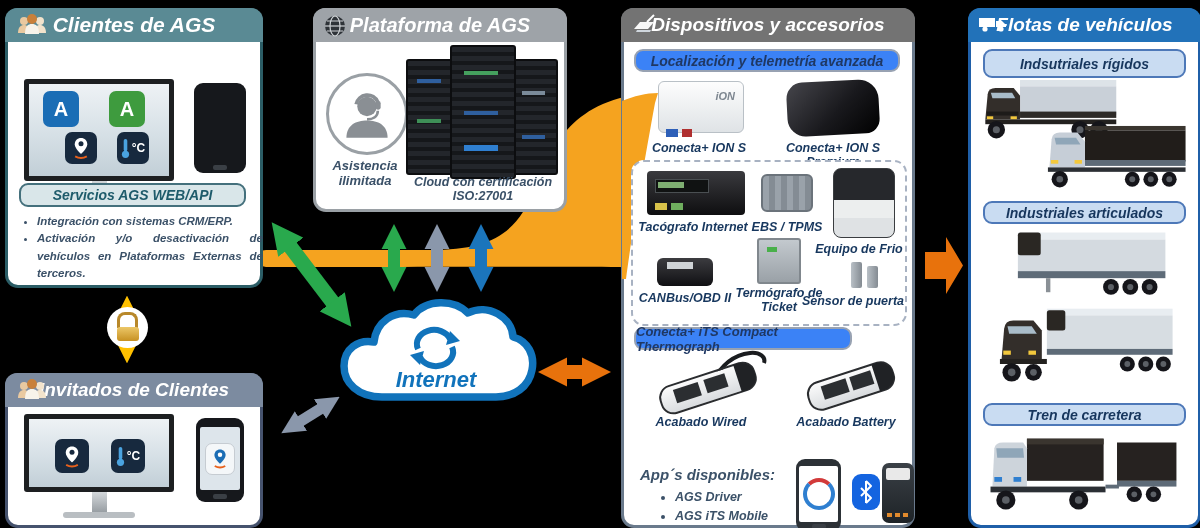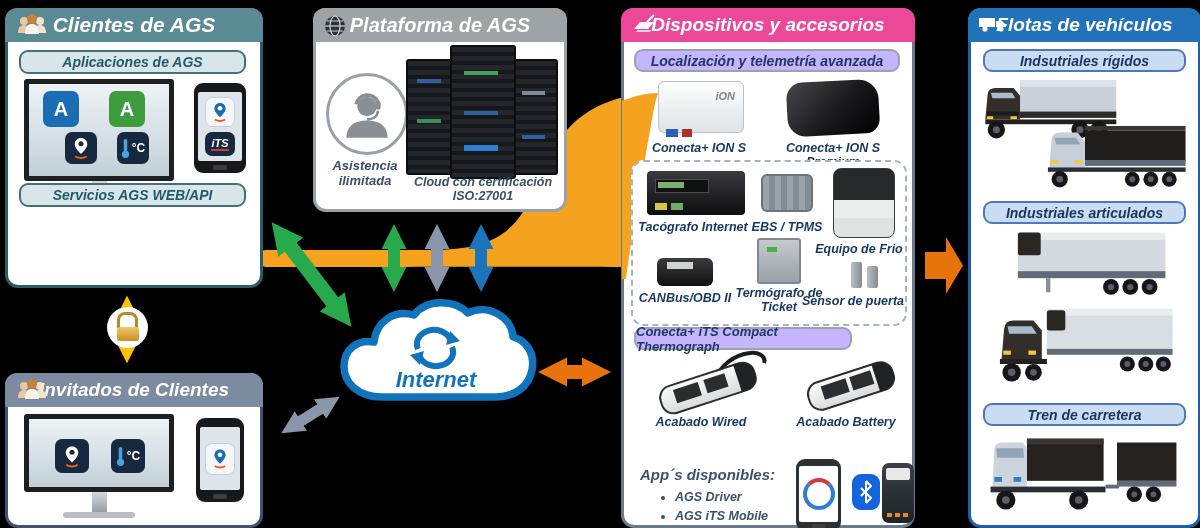--- a/index.html
+++ b/index.html
@@ -10,21 +10,21 @@
 
   
   .panel{position:absolute;background:#fff;border-radius:13px;z-index:2;}
   .panel-header{position:absolute;left:-3px;right:-3px;top:-3px;height:34px;
     border-radius:12px 12px 0 0;color:#fff;font-weight:bold;font-style:italic;
     display:flex;align-items:center;justify-content:center;}
   .hicon{position:absolute;left:10px;top:5px;}
   .subheader{position:absolute;border:2px solid;border-radius:9px;font-weight:bold;font-style:italic;
     display:flex;align-items:center;justify-content:center;box-sizing:border-box;}
   .sub-teal{background:#d9e6e9;border-color:#44707c;color:#1e5b6b;font-size:14px;}
-  .sub-slate{background:#c4b5fd;border-color:#98a2b2;color:#1f3864;font-size:13px;}
+  .sub-slate{background:#3b82f6;border-color:#98a2b2;color:#1f3864;font-size:13px;}
   .sub-blue{background:#c9dcf2;border-color:#4d78b8;color:#17365d;font-size:14px;}
   .dlabel{position:absolute;color:#17375e;font-weight:bold;font-style:italic;font-size:12.5px;
     text-align:center;line-height:1.15;}
 
   
   .monitor{position:absolute;}
   .mscreen{position:relative;border:5px solid #1d1f21;border-radius:3px;box-sizing:border-box;
     background:linear-gradient(180deg,#eef2f5 0%,#d6e0e6 55%,#c2cfd7 100%);}
   .mstand{width:15px;height:20px;background:linear-gradient(#d4d8db,#989ea3);margin:0 auto;}
   .mbase{width:72px;height:6px;background:#b9bec2;border-radius:3px;margin:0 auto;}
@@ -106,23 +106,20 @@
       <svg class="hicon" width="34" height="24" viewBox="0 0 34 24">
         <circle cx="9" cy="8" r="4" fill="#e9c9a0"></circle>
           <path d="M3,20 C3,14 6,12 9,12 C12,12 15,14 15,20 Z" fill="#e9c9a0"></path>
         <circle cx="25" cy="8" r="4" fill="#f2e3cc"></circle>
           <path d="M19,20 C19,14 22,12 25,12 C28,12 31,14 31,20 Z" fill="#f2e3cc"></path>
         <circle cx="17" cy="6" r="5" fill="#c9803a"></circle>
           <path d="M10,21 C10,13 13,11 17,11 C21,11 24,13 24,21 Z" fill="#f7f3ea"></path>
       </svg>
       <span>Clientes de AGS</span>
     </div>
-    <div class="subheader sub-teal" style="left:11px;top:39px;width:227px;height:24px;">
-      <span>Aplicaciones de AGS</span>
-    </div>
 
     <div class="monitor" style="left:16px;top:68px;width:150px;">
       <div class="mscreen" style="width:150px;height:102px;">
         <div class="tile tile-blue abs" style="left:14px;top:7px;width:36px;height:36px;">
           <span class="agsA">A</span>
         </div>
         <div class="tile tile-green abs" style="left:80px;top:7px;width:36px;height:36px;">
           <span class="agsA">A</span>
         </div>
         <div class="tile tile-navy abs" style="left:36px;top:48px;width:32px;height:32px;">
@@ -138,38 +135,30 @@
               <circle cx="5" cy="19" r="4" fill="#4aa3e0"></circle>
           </svg>
           <span class="degC">°C</span>
         </div>
       </div>
       <div class="mstand"></div>
       <div class="mbase"></div>
     </div>
 
     <div class="phone" style="left:186px;top:72px;width:52px;height:90px;">
-      <div class="pscreen">
-        <div class="tile tile-white" style="width:30px;height:30px;">
-          <svg width="18" height="24" viewBox="0 0 24 28">
-            <path d="M12,2 C7.6,2 4.5,5.3 4.5,9.4 C4.5,14.5 12,21 12,21 C12,21 19.5,14.5 19.5,9.4 C19.5,5.3 16.4,2 12,2 Z" fill="#1a6db5"></path>
-            <circle cx="12" cy="9" r="3" fill="#fff"></circle>
-            <path d="M5,24 Q12,28 19,24" stroke="#e8611c" stroke-width="2.4" fill="none"></path>
-          </svg>
-        </div>
-        <div class="tile tile-navy" style="width:30px;height:24px;">
-          <span style="font-size:11px;font-weight:bold;font-style:italic;border-bottom:2px solid #d23a3a;">iTS</span>
-        </div>
-      </div>
       <div class="pbtn"></div>
     </div>
 
     <div class="subheader sub-teal" style="left:11px;top:172px;width:227px;height:24px;">
       <span>Servicios AGS WEB/API</span>
     </div>
+    <ul class="bullets abs" style="left:12px;top:202px;width:226px;">
+      <li>Integración con sistemas CRM/ERP.</li>
+      <li>Activación y/o desactivación de vehículos en Plataformas Externas de terceros.</li>
+    </ul>
   </div>
 
   <div class="panel" style="left:5px;top:373px;width:252px;height:149px;border:3px solid #46536e;">
     <div class="panel-header" style="background:#7c8ba0;font-size:19px;">
       <svg class="hicon" width="34" height="24" viewBox="0 0 34 24">
         <circle cx="9" cy="8" r="4" fill="#e9c9a0"></circle>
           <path d="M3,20 C3,14 6,12 9,12 C12,12 15,14 15,20 Z" fill="#e9c9a0"></path>
         <circle cx="25" cy="8" r="4" fill="#f2e3cc"></circle>
           <path d="M19,20 C19,14 22,12 25,12 C28,12 31,14 31,20 Z" fill="#f2e3cc"></path>
         <circle cx="17" cy="6" r="5" fill="#c9803a"></circle>
@@ -258,21 +247,21 @@
       <path d="M90,78 L80,68 L94,64 Z" fill="#1173bb"></path>
     </g>
     <text class="cloudtxt" x="106" y="100" text-anchor="middle">Internet</text>
   </svg>
 
   <div class="panel" style="left:621px;top:8px;width:288px;height:514px;border:3px solid #6a7a8c;">
 
     <svg class="abs" width="36" height="186" style="left:-2px;top:82px;z-index:1;">
       <path d="M0,8 C12,3 24,0 36,0 L33,10 C22,70 10,140 4,186 L0,186 Z" fill="#F5A31F"></path>
     </svg>
-    <div class="panel-header" style="background:#ec4899;font-size:19px;z-index:2;">
+    <div class="panel-header" style="background:#737373;font-size:19px;z-index:2;">
       <svg class="hicon" width="30" height="24" viewBox="0 0 30 24" style="top:5px;">
         <path d="M3,16 L17,16 L23,9 L9,9 Z" fill="#fff" opacity="0.95"></path>
         <path d="M5,19 L19,19 L20,17 L6,17 Z" fill="#cfd6dd"></path>
         <line x1="16" y1="9" x2="23" y2="2" stroke="#fff" stroke-width="2"></line>
       </svg>
       <span>Dispositivos y accesorios</span>
     </div>
 
     <div class="subheader sub-slate" style="left:10px;top:38px;width:266px;height:23px;font-size:14px;z-index:2;">
       <span>Localización y telemetría avanzada</span>
@@ -361,21 +350,21 @@
     <div class="panel-header" style="background:#2272b9;font-size:19px;">
       <svg class="hicon" width="30" height="20" viewBox="0 0 30 20" style="top:7px;">
         <rect x="1" y="3" width="16" height="9" fill="#fff"></rect>
         <path d="M18,6 L24,6 L28,10 L28,12 L18,12 Z" fill="#fff"></path>
         <circle cx="7" cy="14" r="2.6" fill="#fff"></circle>
           <circle cx="23" cy="14" r="2.6" fill="#fff"></circle>
       </svg>
       <span>Flotas de vehículos</span>
     </div>
 
-    <div class="subheader sub-blue" style="left:12px;top:38px;width:203px;height:23px;">
+    <div class="subheader sub-blue" style="left:12px;top:38px;width:203px;height:29px;">
       <span>Indsutriales rígidos</span>
     </div>
 
     <svg class="abs" width="142" height="70" viewBox="0 0 180 84" style="left:8px;top:64px;">
       <rect x="52" y="4" width="122" height="8" fill="#dde3e8"></rect>
         <rect x="52" y="12" width="122" height="36" fill="#c9d0d8"></rect>
       <rect x="52" y="44" width="122" height="8" fill="#2e2b28"></rect>
       <path d="M8,54 L11,22 Q12,14 21,14 L44,14 L52,24 L52,54 Z" fill="#332e2a"></path>
       <path d="M15,20 L42,20 L46,27 L17,27 Z" fill="#a9bcc9"></path>
       <rect x="10" y="44" width="40" height="5" fill="#1d1b19"></rect>

